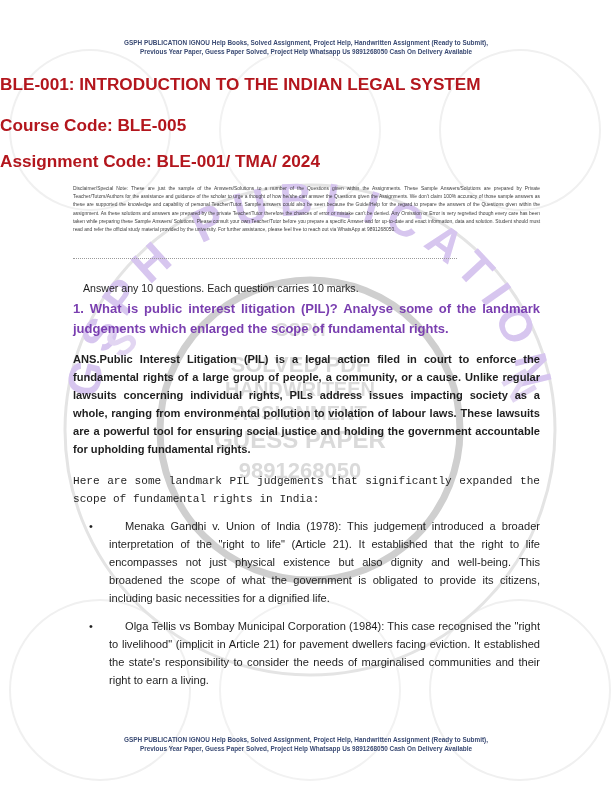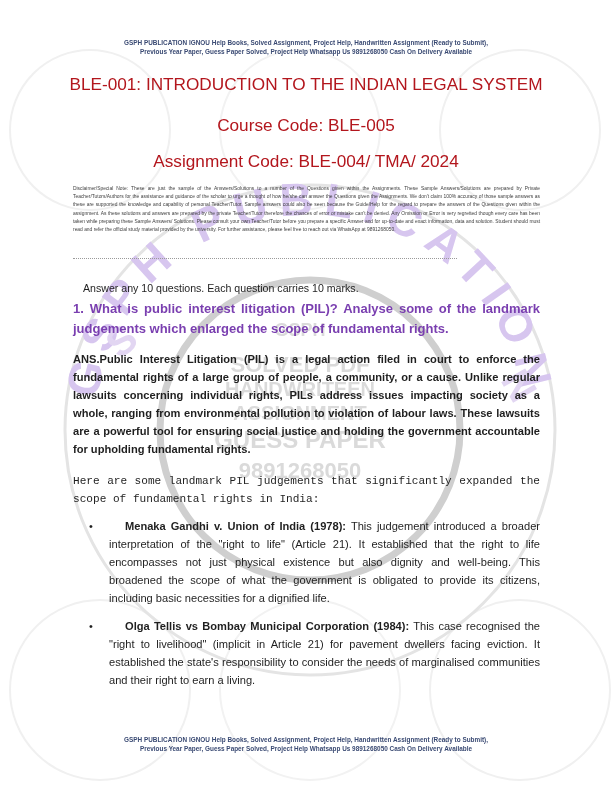--- a/index.html
+++ b/index.html
@@ -44,23 +44,23 @@
       line-height: 9px;
       letter-spacing: 0.01px;
     }
     .header-banner { top: 38px; }
     .footer-banner { top: 735px; }
 
     .title-block {
       position: absolute;
       left: 0;
       width: 612px;
-      text-align: center;
+      text-align: left;
       color: #b3161d;
-      font-weight: normal;
+      font-weight: bold;
     }
     .main-title { top: 74px; font-size: 17.2px; }
     .course-code { top: 115px; font-size: 17.2px; }
     .assignment-code { top: 151px; font-size: 17.2px; }
 
     .disclaimer {
       position: absolute;
       left: 73px;
       top: 185px;
       width: 467px;
@@ -125,21 +125,21 @@
       line-height: 18px;
       color: #1f1f1f;
       text-align: justify;
     }
     .bullet-dot {
       position: absolute;
       left: 16px;
       top: 0;
       font-size: 11px;
     }
-    .bullet .case { font-weight: bold; padding-left: 16px; }
+    .bullet .case { font-weight: normal; padding-left: 16px; }
     .bullet1 { top: 517px; }
     .bullet2 { top: 617px; }
   </style>
 </head>
 <body>
 
 <div class="page">
 
   <svg class="watermark" viewBox="0 0 612 792">
     <defs>
@@ -175,21 +175,21 @@
 
   <div class="content">
 
     <div class="header-banner">
       <div>GSPH PUBLICATION IGNOU Help Books, Solved Assignment, Project Help, Handwritten Assignment (Ready to Submit),</div>
       <div>Previous Year Paper, Guess Paper Solved, Project Help Whatsapp Us 9891268050 Cash On Delivery Available</div>
     </div>
 
     <div class="title-block main-title">BLE-001: INTRODUCTION TO THE INDIAN LEGAL SYSTEM</div>
     <div class="title-block course-code">Course Code: BLE-005</div>
-    <div class="title-block assignment-code">Assignment Code: BLE-004/ TMA/ 2024</div>
+    <div class="title-block assignment-code">Assignment Code: BLE-001/ TMA/ 2024</div>
 
     <div class="disclaimer">Disclaimer/Special Note: These are just the sample of the Answers/Solutions to a number of the Questions given within the Assignments. These Sample Answers/Solutions are prepared by Private Teacher/Tutors/Authors for the assistance and guidance of the scholar to urge a thought of how he/she can answer the Questions given the Assignments. We don't claim 100% accuracy of those sample answers as these are supported the knowledge and capability of personal Teacher/Tutor. Sample answers could also be seen because the Guide/Help for the regard to prepare the answers of the Questions given within the assignment. As these solutions and answers are prepared by the private Teacher/Tutor therefore the chances of error or mistake can't be denied. Any Omission or Error is very regretted though every care has been taken while preparing these Sample Answers/ Solutions. Please consult your own Teacher/Tutor before you prepare a specific Answer and for up-to-date and exact information, data and solution. Student should must read and refer the official study material provided by the university. For further assistance, please feel free to reach out via WhatsApp at 9891268050.</div>
     <div class="separator"></div>
 
     <div class="instructions">Answer any 10 questions. Each question carries 10 marks.</div>
 
     <div class="question">1. What is public interest litigation (PIL)? Analyse some of the landmark judgements which enlarged the scope of fundamental rights.</div>
 
     <div class="para answer">ANS.Public Interest Litigation (PIL) is a legal action filed in court to enforce the fundamental rights of a large group of people, a community, or a cause. Unlike regular lawsuits concerning individual rights, PILs address issues impacting society as a whole, ranging from environmental pollution to violation of labour laws. These lawsuits are a powerful tool for ensuring social justice and holding the government accountable for upholding fundamental rights.</div>
     <div class="para intro2">Here are some landmark PIL judgements that significantly expanded the scope of fundamental rights in India:</div>

